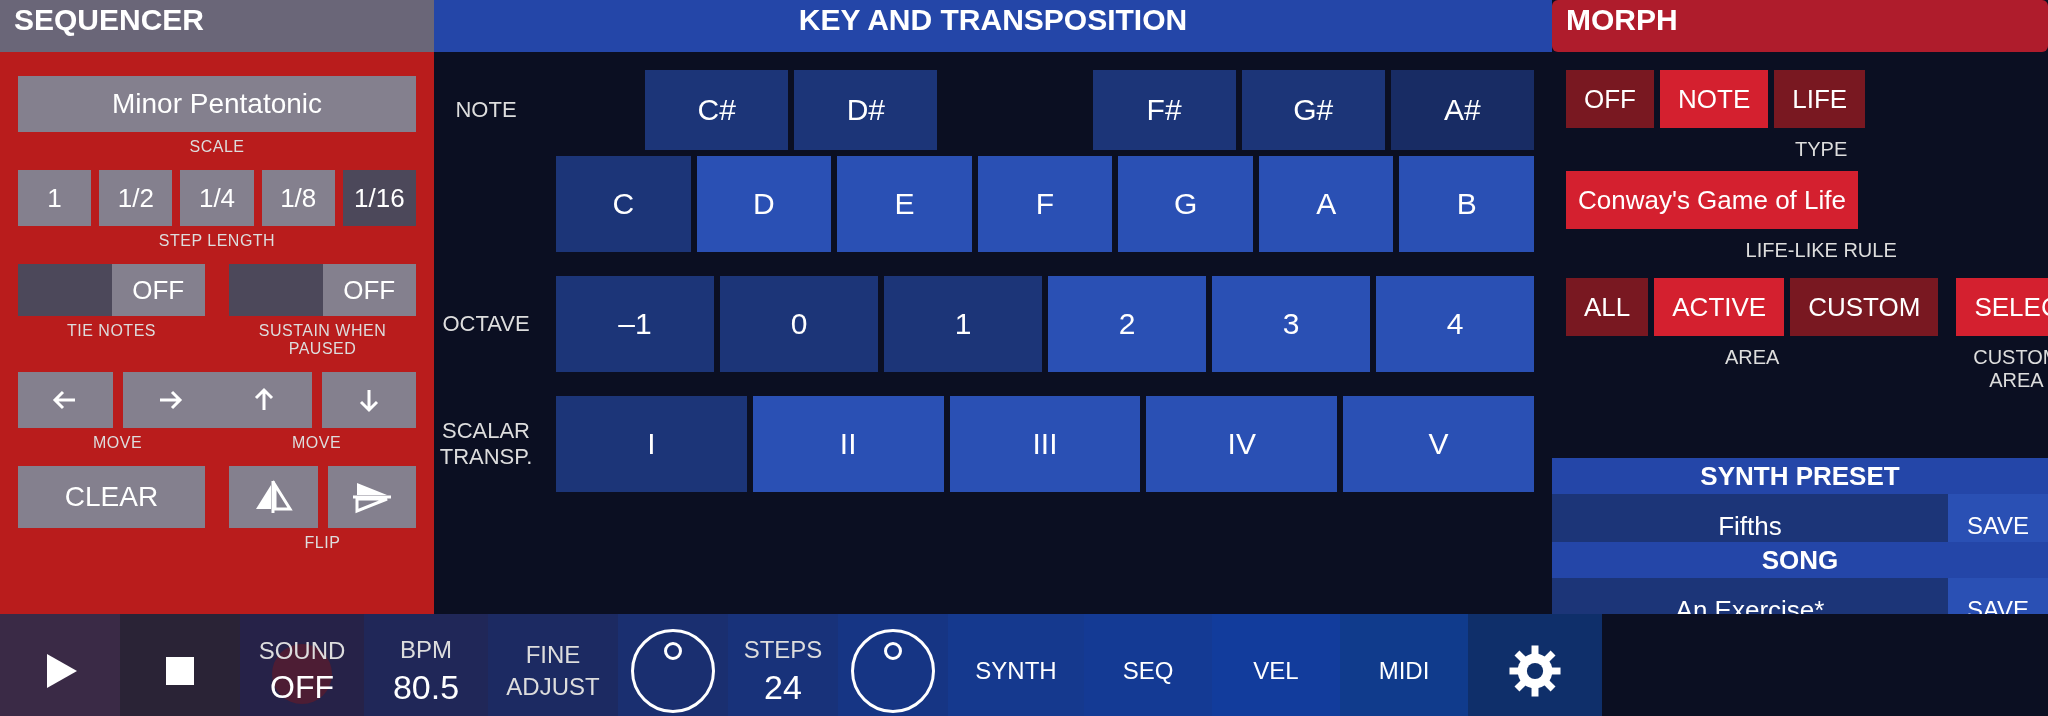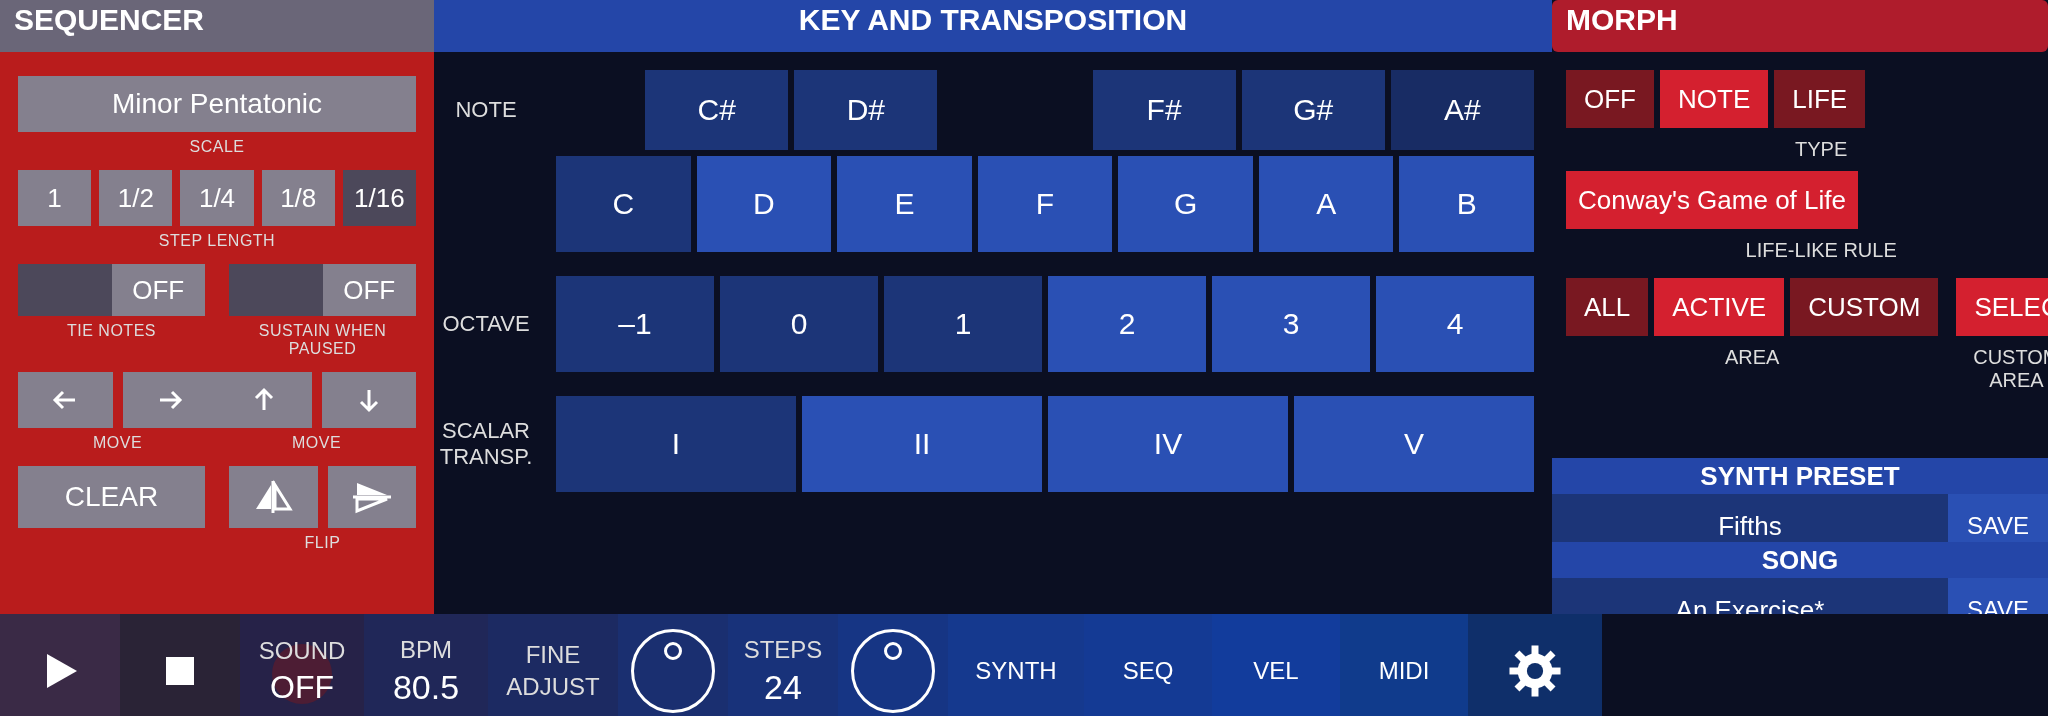--- a/index.html
+++ b/index.html
@@ -236,20 +236,21 @@
       </div>
     </div>
 
     <div class="key-row" style="height:96px">
       <div class="rowlabel">
         <span>SCALAR</span><br><span>TRANSP.</span>
       </div>
       <div class="cells">
         <div class="kcell dim">I</div>
         <div class="kcell">II</div>
+        <div class="kcell">III</div>
         <div class="kcell">IV</div>
         <div class="kcell">V</div>
       </div>
     </div>
   </div>
 
   <div class="col-right">
     <div class="morph-area">
       <div class="morph-row">
         <div class="mblock">

